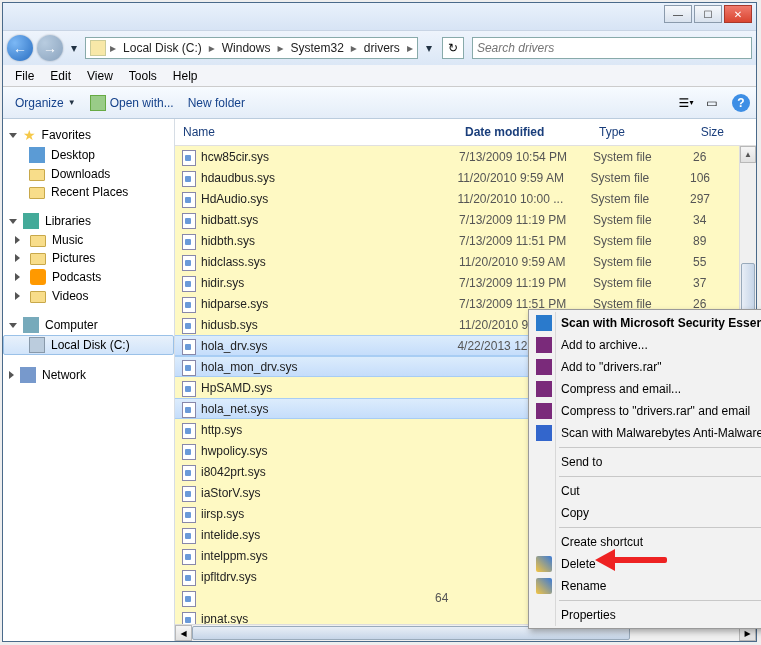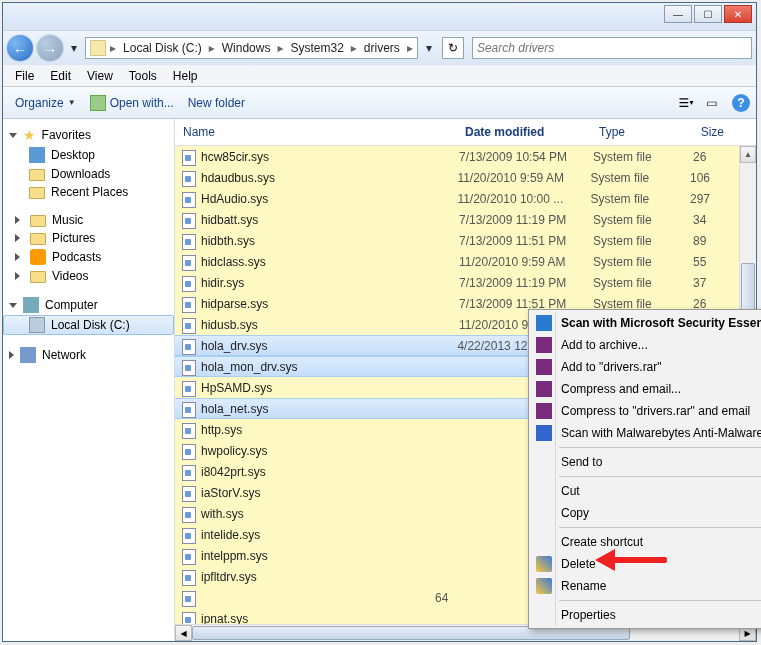--- a/index.html
+++ b/index.html
@@ -144,20 +144,25 @@
         <div class="sitem">
             <span class="ico folder"></span>
             <span>Downloads</span>
           </div>
         <div class="sitem">
             <span class="ico folder"></span>
             <span>Recent Places</span>
           </div>
       </div>
       <div class="sgroup">
+        <div class="shdr">
+            <span class="tri"></span>
+            <span class="ico" style="background:#4a9;"></span>
+            <span>Libraries</span>
+          </div>
         <div class="sitem">
             <span class="tri right" style="margin-left:-14px;margin-right:4px;"></span>
             <span class="ico folder"></span>
             <span>Music</span>
           </div>
         <div class="sitem">
             <span class="tri right" style="margin-left:-14px;margin-right:4px;"></span>
             <span class="ico folder"></span>
             <span>Pictures</span>
           </div>
@@ -314,21 +319,21 @@
           </div>
           <div class="row">
             <span class="fico"></span>
             <span class="fname">iaStorV.sys</span>
             <span class="fdate"></span>
             <span class="ftype"></span>
             <span class="fsize">325</span>
           </div>
           <div class="row">
             <span class="fico"></span>
-            <span class="fname">with.sys</span>
+            <span class="fname">iirsp.sys</span>
             <span class="fdate"></span>
             <span class="ftype"></span>
             <span class="fsize">41</span>
           </div>
           <div class="row">
             <span class="fico"></span>
             <span class="fname">intelide.sys</span>
             <span class="fdate"></span>
             <span class="ftype"></span>
             <span class="fsize">16</span>

